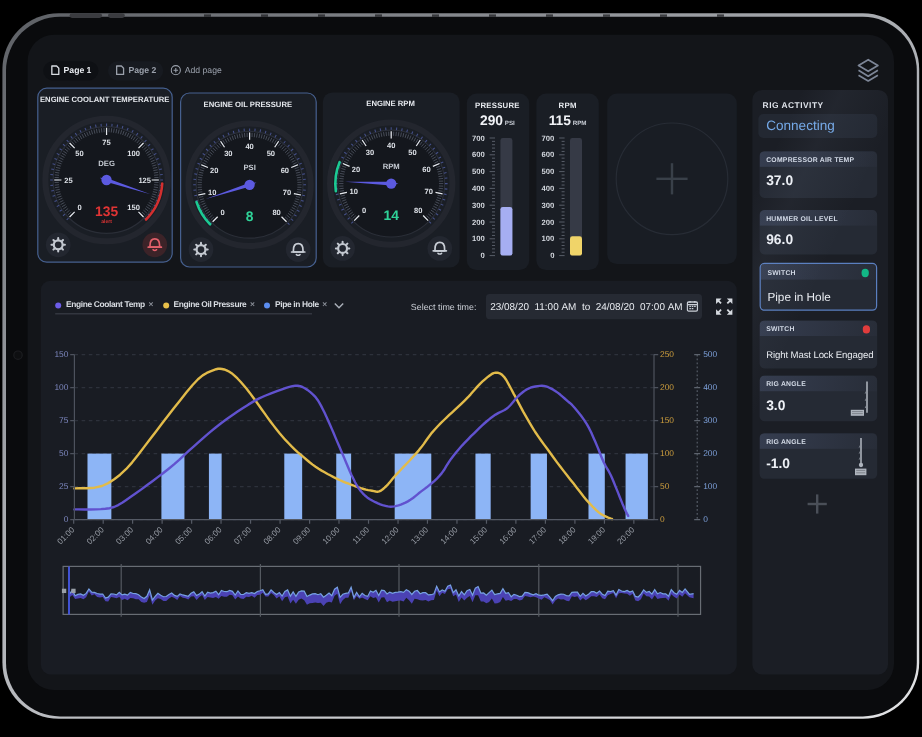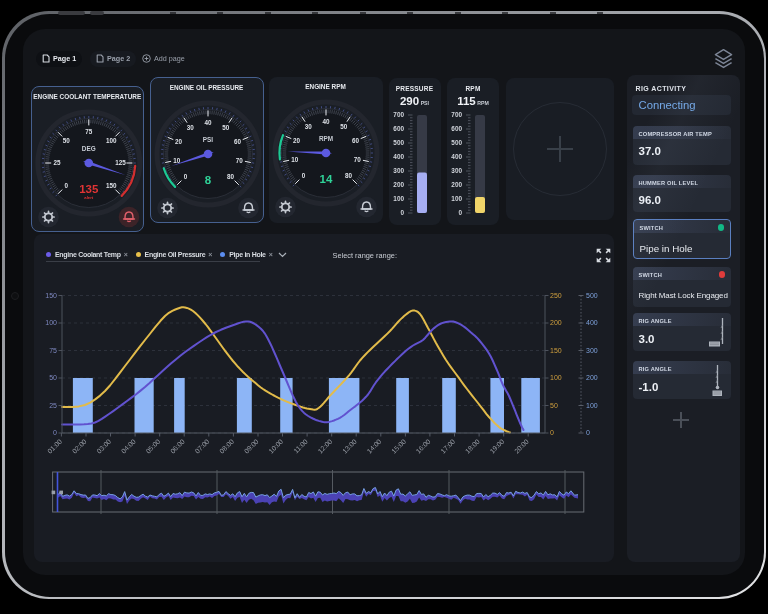--- a/index.html
+++ b/index.html
@@ -52,21 +52,21 @@
         <path d="M4.5 2.6 V6.4 M2.6 4.5 H6.4" stroke="#9aa0ab" stroke-width="0.9"></path>
       </svg>Add page</div>
 <svg width="21" height="24" viewBox="0 0 26 27" style="position:absolute;left:712.5px;top:46.5px">
 <g stroke="#7c8596" stroke-width="1.8" fill="none" stroke-linejoin="round">
 <path d="M13 2 L23 8 L13 14 L3 8 Z"></path>
 <path d="M3 13 L13 19 L23 13"></path>
 <path d="M3 18 L13 24 L23 18"></path>
 </g>
     </svg>
 
-<div class="card" style="left:30.5px;top:86px;width:113.5px;height:146px;border:1px solid #46608f;">
+<div class="card" style="left:30.5px;top:73px;width:113.5px;height:146px;border:1px solid #46608f;">
   <div class="gtitle">ENGINE COOLANT TEMPERATURE</div>
   <svg width="113.5" height="146" viewBox="0 0 113.5 146" style="position:absolute;left:0;top:0">
     <circle cx="56.8" cy="76" r="51" fill="none" stroke="#23262e" stroke-width="5"></circle>
         <circle cx="56.8" cy="76" r="44.5" fill="#14171d" stroke="#2a2e37" stroke-width="1"></circle>
         <path d="M23.6 109.2L25.1 107.7M20.5 105.8L22.2 104.4M17.7 102.1L19.6 100.9M15.3 98.2L17.3 97.1M13.4 94L15.4 93.1M11.8 89.6L13.9 89M10.7 85.2L12.9 84.7M10 80.6L12.2 80.4M9.8 76L12 76M10 71.4L12.2 71.6M10.7 66.8L12.9 67.3M11.8 62.4L13.9 63M13.4 58L15.4 58.9M15.3 53.8L17.3 54.9M17.7 49.9L19.6 51.1M20.5 46.2L22.2 47.6M23.6 42.8L25.1 44.3M27 39.7L28.4 41.4M30.7 36.9L31.9 38.8M34.6 34.5L35.7 36.5M38.8 32.6L39.7 34.6M43.2 31L43.8 33.1M47.6 29.9L48.1 32.1M52.2 29.2L52.4 31.4M56.8 29L56.8 31.2M61.4 29.2L61.2 31.4M66 29.9L65.5 32.1M70.4 31L69.8 33.1M74.8 32.6L73.9 34.6M79 34.5L77.9 36.5M82.9 36.9L81.7 38.8M86.6 39.7L85.2 41.4M90 42.8L88.5 44.3M93.1 46.2L91.4 47.6M95.9 49.9L94 51.1M98.3 53.8L96.3 54.9M100.2 58L98.2 58.9M101.8 62.4L99.7 63M102.9 66.8L100.7 67.3M103.6 71.4L101.4 71.6M103.8 76L101.6 76M103.6 80.6L101.4 80.4M102.9 85.2L100.7 84.7M101.8 89.6L99.7 89M100.2 94L98.2 93.1M98.3 98.2L96.3 97.1M95.9 102.1L94 100.9M93.1 105.8L91.4 104.4M90 109.2L88.5 107.7" stroke="#45508a" stroke-width="0.9" fill="none"></path>
         <path d="M26.1 106.7L28.7 104.1M24.6 105.1L27.3 102.7M23.3 103.5L26 101.2M21.9 101.9L24.8 99.7M20.7 100.1L23.7 98.1M19.6 98.3L22.7 96.5M18.5 96.5L21.7 94.8M17.6 94.6L20.8 93M16.7 92.6L20 91.2M15.9 90.6L19.3 89.4M15.3 88.6L18.7 87.6M14.7 86.5L18.2 85.7M14.2 84.5L17.8 83.8M13.9 82.4L17.4 81.8M13.6 80.3L17.2 79.9M13.5 78.1L17 78M13.4 76L17 76M13.5 73.9L17 74M13.6 71.7L17.2 72.1M13.9 69.6L17.4 70.2M14.2 67.5L17.8 68.2M14.7 65.5L18.2 66.3M15.3 63.4L18.7 64.4M15.9 61.4L19.3 62.6M16.7 59.4L20 60.8M17.6 57.4L20.8 59M18.5 55.5L21.7 57.2M19.6 53.7L22.7 55.5M20.7 51.9L23.7 53.9M21.9 50.1L24.8 52.3M23.3 48.5L26 50.8M24.6 46.9L27.3 49.3M26.1 45.3L28.7 47.9M27.7 43.8L30.1 46.5M29.3 42.5L31.6 45.2M30.9 41.1L33.1 44M32.7 39.9L34.7 42.9M34.5 38.8L36.3 41.9M36.3 37.7L38 40.9M38.2 36.8L39.8 40M40.2 35.9L41.6 39.2M42.2 35.1L43.4 38.5M44.2 34.5L45.2 37.9M46.3 33.9L47.1 37.4M48.3 33.4L49 37M50.4 33.1L51 36.6M52.5 32.8L52.9 36.4M54.7 32.7L54.8 36.2M56.8 32.6L56.8 36.2M58.9 32.7L58.8 36.2M61.1 32.8L60.7 36.4M63.2 33.1L62.6 36.6M65.3 33.4L64.6 37M67.3 33.9L66.5 37.4M69.4 34.5L68.4 37.9M71.4 35.1L70.2 38.5M73.4 35.9L72 39.2M75.4 36.8L73.8 40M77.3 37.7L75.6 40.9M79.1 38.8L77.3 41.9M80.9 39.9L78.9 42.9M82.7 41.1L80.5 44M84.3 42.5L82 45.2M85.9 43.8L83.5 46.5M87.5 45.3L84.9 47.9M89 46.9L86.3 49.3M90.3 48.5L87.6 50.8M91.7 50.1L88.8 52.3M92.9 51.9L89.9 53.9M94 53.7L90.9 55.5M95.1 55.5L91.9 57.2M96 57.4L92.8 59M96.9 59.4L93.6 60.8M97.7 61.4L94.3 62.6M98.3 63.4L94.9 64.4M98.9 65.5L95.4 66.3M99.4 67.5L95.8 68.2M99.7 69.6L96.2 70.2M100 71.7L96.4 72.1M100.1 73.9L96.6 74M100.2 76L96.6 76M100.1 78.1L96.6 78M100 80.3L96.4 79.9M99.7 82.4L96.2 81.8M99.4 84.5L95.8 83.8M98.9 86.5L95.4 85.7M98.3 88.6L94.9 87.6M97.7 90.6L94.3 89.4M96.9 92.6L93.6 91.2M96 94.6L92.8 93M95.1 96.5L91.9 94.8M94 98.3L90.9 96.5M92.9 100.1L89.9 98.1M91.7 101.9L88.8 99.7M90.3 103.5L87.6 101.2M89 105.1L86.3 102.7M87.5 106.7L84.9 104.1" stroke="#6e7584" stroke-width="0.55" fill="none" opacity="0.85"></path>
         <text x="34.3" y="100.8" font-size="6.3" fill="#dde1e7" text-anchor="middle" font-weight="bold">0</text>
         <text x="25" y="78.3" font-size="6.3" fill="#dde1e7" text-anchor="middle" font-weight="bold">25</text>
         <text x="34.3" y="55.8" font-size="6.3" fill="#dde1e7" text-anchor="middle" font-weight="bold">50</text>
         <text x="56.8" y="46.5" font-size="6.3" fill="#dde1e7" text-anchor="middle" font-weight="bold">75</text>
@@ -271,21 +271,26 @@
 
 <div class="card" style="left:34px;top:234px;width:580px;height:328px;background:#191c23;">
   <div style="position:absolute;left:12px;top:14px;width:214px;border-bottom:1px solid #3a3e47;height:14px;display:flex;align-items:center;font-size:7px;font-weight:bold;color:#d8dce2;white-space:nowrap;letter-spacing:-0.3px;">
     <span class="ldot" style="background:#6c5ce8"></span>Engine Coolant Temp<span class="lx">×</span>
     <span class="ldot" style="background:#e8c04a"></span>Engine Oil Pressure<span class="lx">×</span>
     <span class="ldot" style="background:#5b8df0"></span>Pipe in Hole<span class="lx" style="margin-right:0">×</span>
     <svg width="9" height="6" viewBox="0 0 9 6" style="margin-left:6px;flex:0 0 auto">
           <path d="M1 1 L4.5 4.5 L8 1" stroke="#aab0b9" stroke-width="1.2" fill="none"></path>
         </svg>
   </div>
-  <div style="position:absolute;left:283px;top:16.5px;width:80px;text-align:right;font-size:7.4px;color:#c9cdd4;">Select range range:</div>
+  <div style="position:absolute;left:283px;top:16.5px;width:80px;text-align:right;font-size:7.4px;color:#c9cdd4;">Select time time:</div>
+  <div style="position:absolute;left:370.5px;top:10.5px;width:180px;height:21px;background:#262a33;border-radius:3px;display:flex;align-items:center;padding:0 3px 0 4px;font-size:8.3px;color:#e8ebf0;white-space:nowrap;">23/08/20&nbsp; 11:00&nbsp;AM&nbsp; to&nbsp; 24/08/20&nbsp; 07:00&nbsp;AM<svg width="10" height="10" viewBox="0 0 9 9" style="margin-left:auto">
+          <rect x="0.7" y="1.5" width="7.6" height="6.8" rx="1" fill="none" stroke="#c9ced6" stroke-width="0.95"></rect>
+          <path d="M0.7 3.4 H8.3 M2.7 0.7 V2 M6.3 0.7 V2" stroke="#c9ced6" stroke-width="0.95"></path>
+          <path d="M2.2 4.8h1.2M4 4.8h1.2M5.8 4.8h1.2M2.2 6.4h1.2M4 6.4h1.2" stroke="#c9ced6" stroke-width="0.95"></path>
+        </svg></div>
   <svg width="580" height="328" viewBox="0 0 580 328" style="position:absolute;left:0;top:0">
         <line x1="28" y1="61.5" x2="511" y2="61.5" stroke="#2d313b" stroke-width="1" stroke-dasharray="3,3"></line>
         <line x1="28" y1="89" x2="511" y2="89" stroke="#2d313b" stroke-width="1" stroke-dasharray="3,3"></line>
         <line x1="28" y1="116.5" x2="511" y2="116.5" stroke="#2d313b" stroke-width="1" stroke-dasharray="3,3"></line>
         <line x1="28" y1="144" x2="511" y2="144" stroke="#2d313b" stroke-width="1" stroke-dasharray="3,3"></line>
         <line x1="28" y1="171.5" x2="511" y2="171.5" stroke="#2d313b" stroke-width="1" stroke-dasharray="3,3"></line>
         <line x1="28" y1="199" x2="511" y2="199" stroke="#2d313b" stroke-width="1" stroke-dasharray="3,3"></line>
         <rect x="38.9" y="144" width="19.9" height="55" fill="#8db5f6"></rect>
         <rect x="100.5" y="144" width="19.2" height="55" fill="#8db5f6"></rect>
         <rect x="140.1" y="144" width="10.6" height="55" fill="#8db5f6"></rect>

